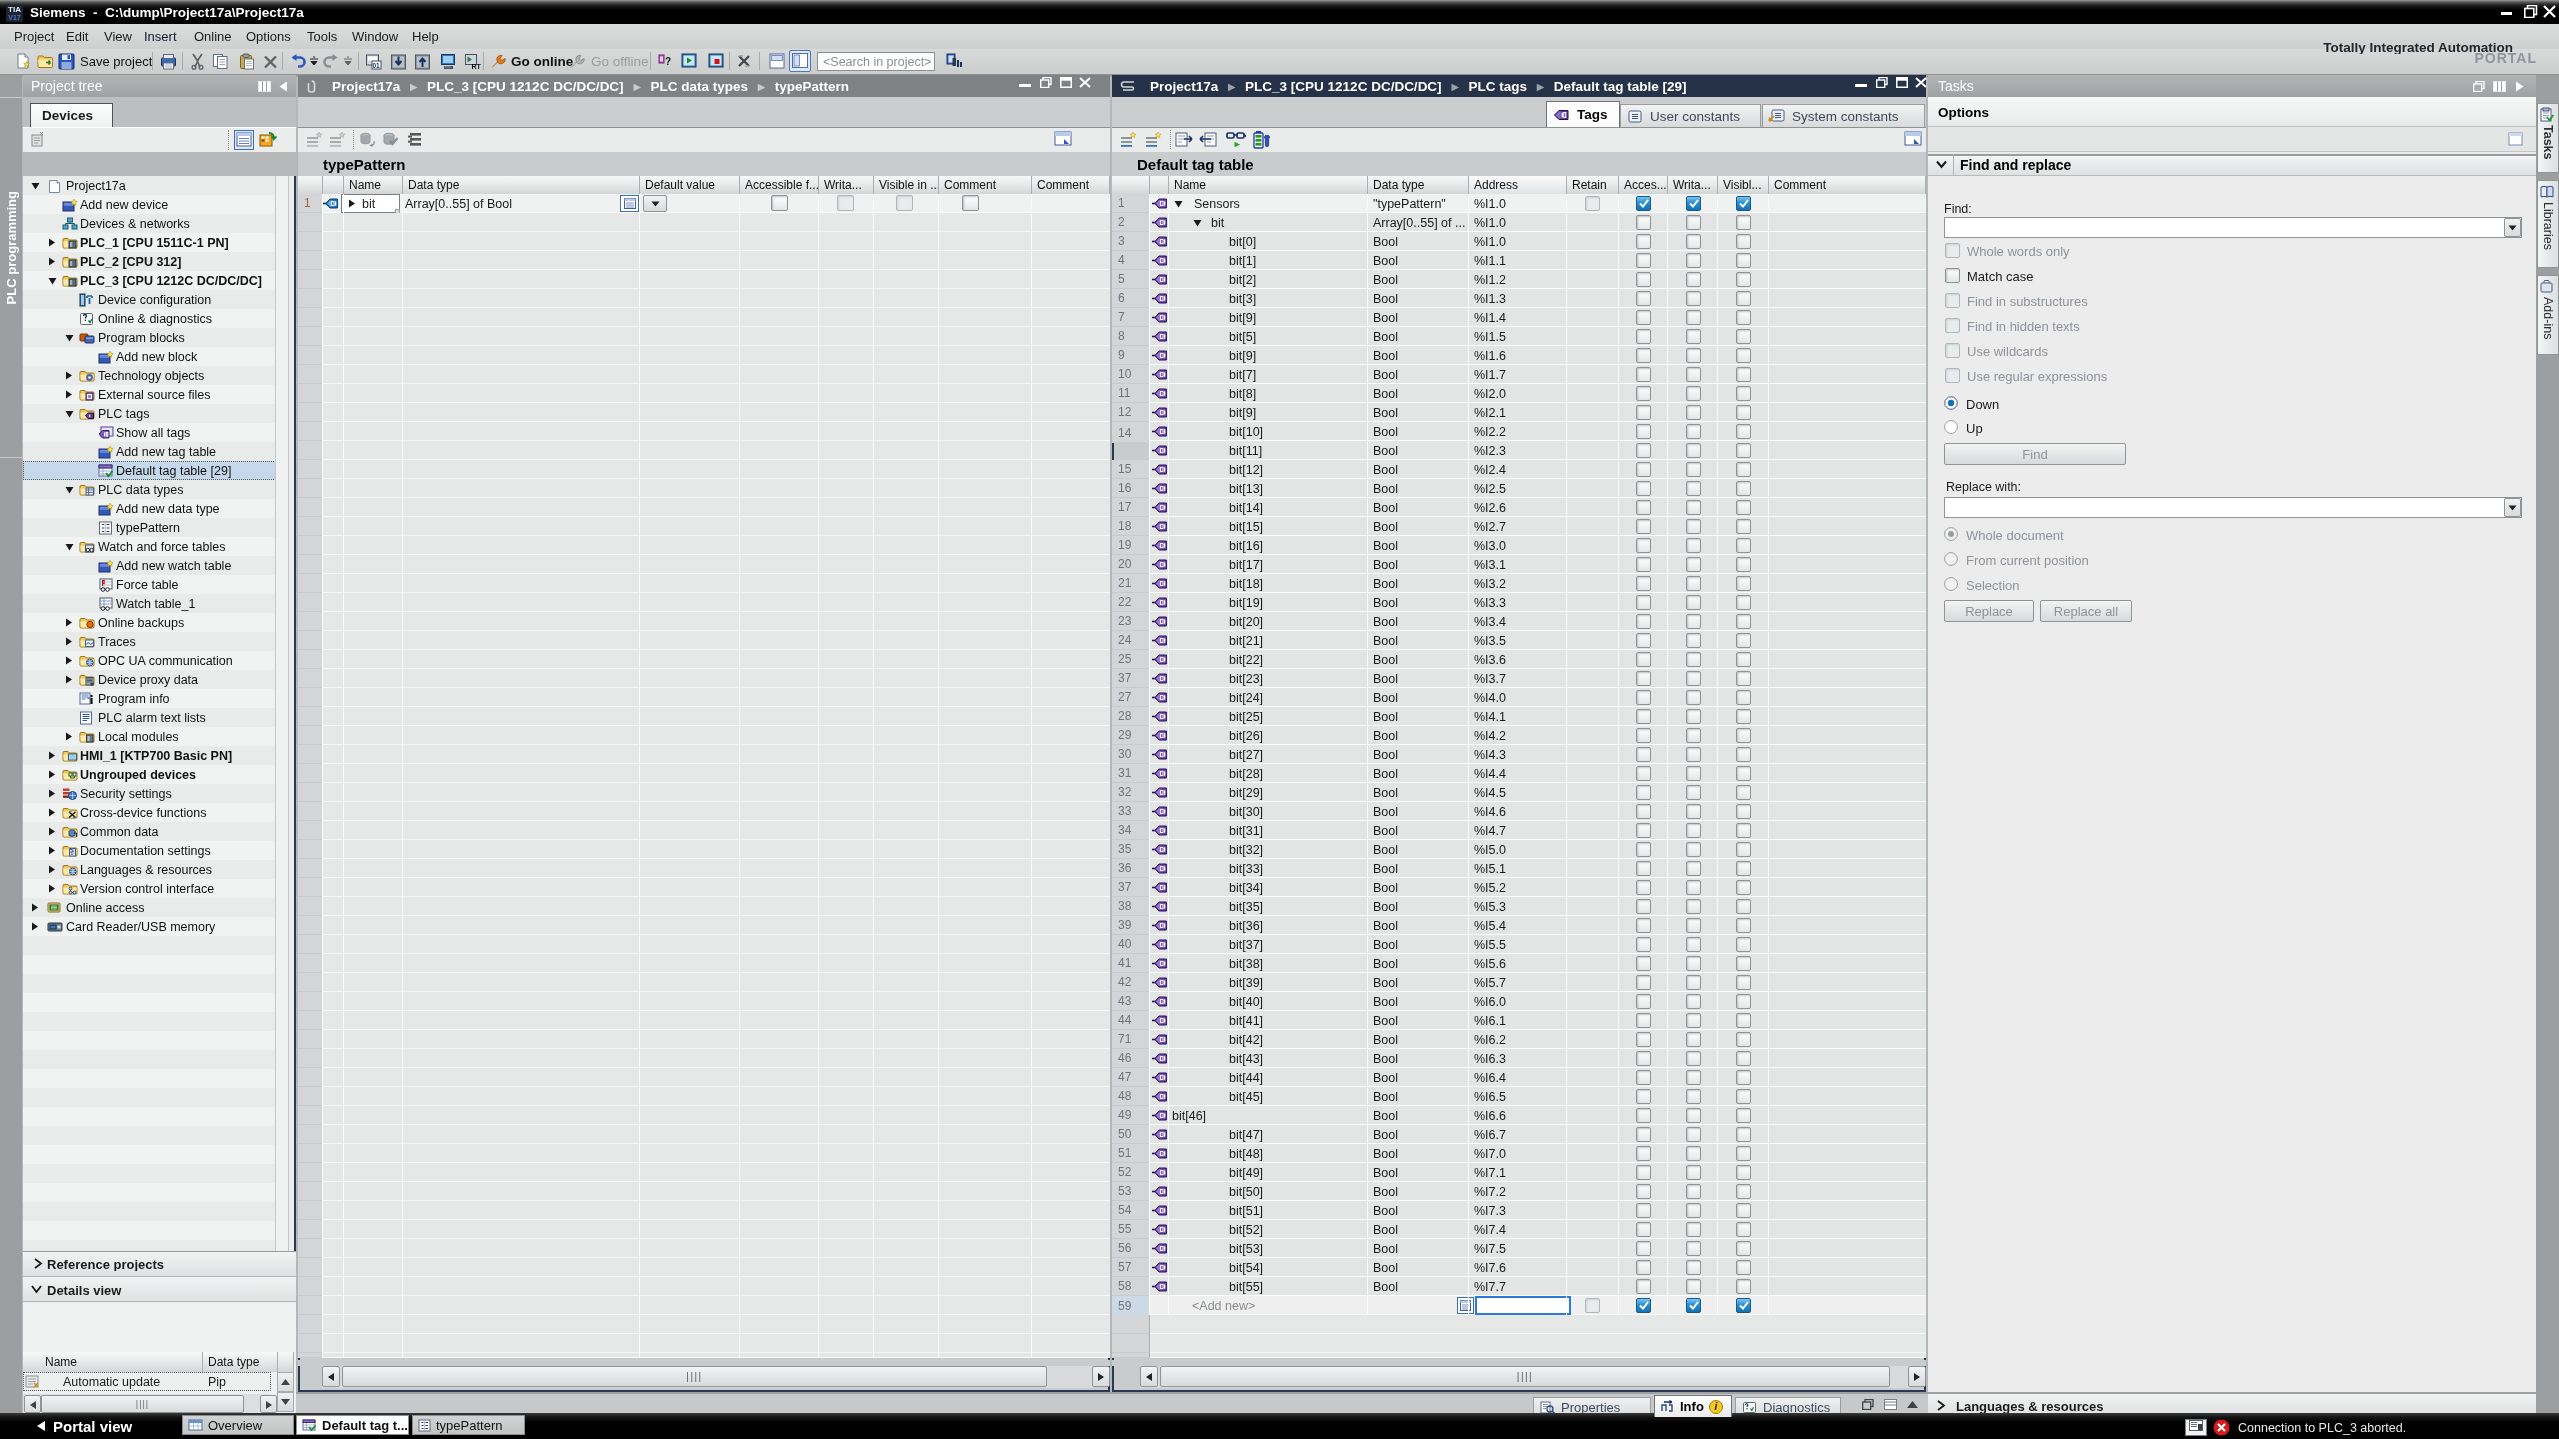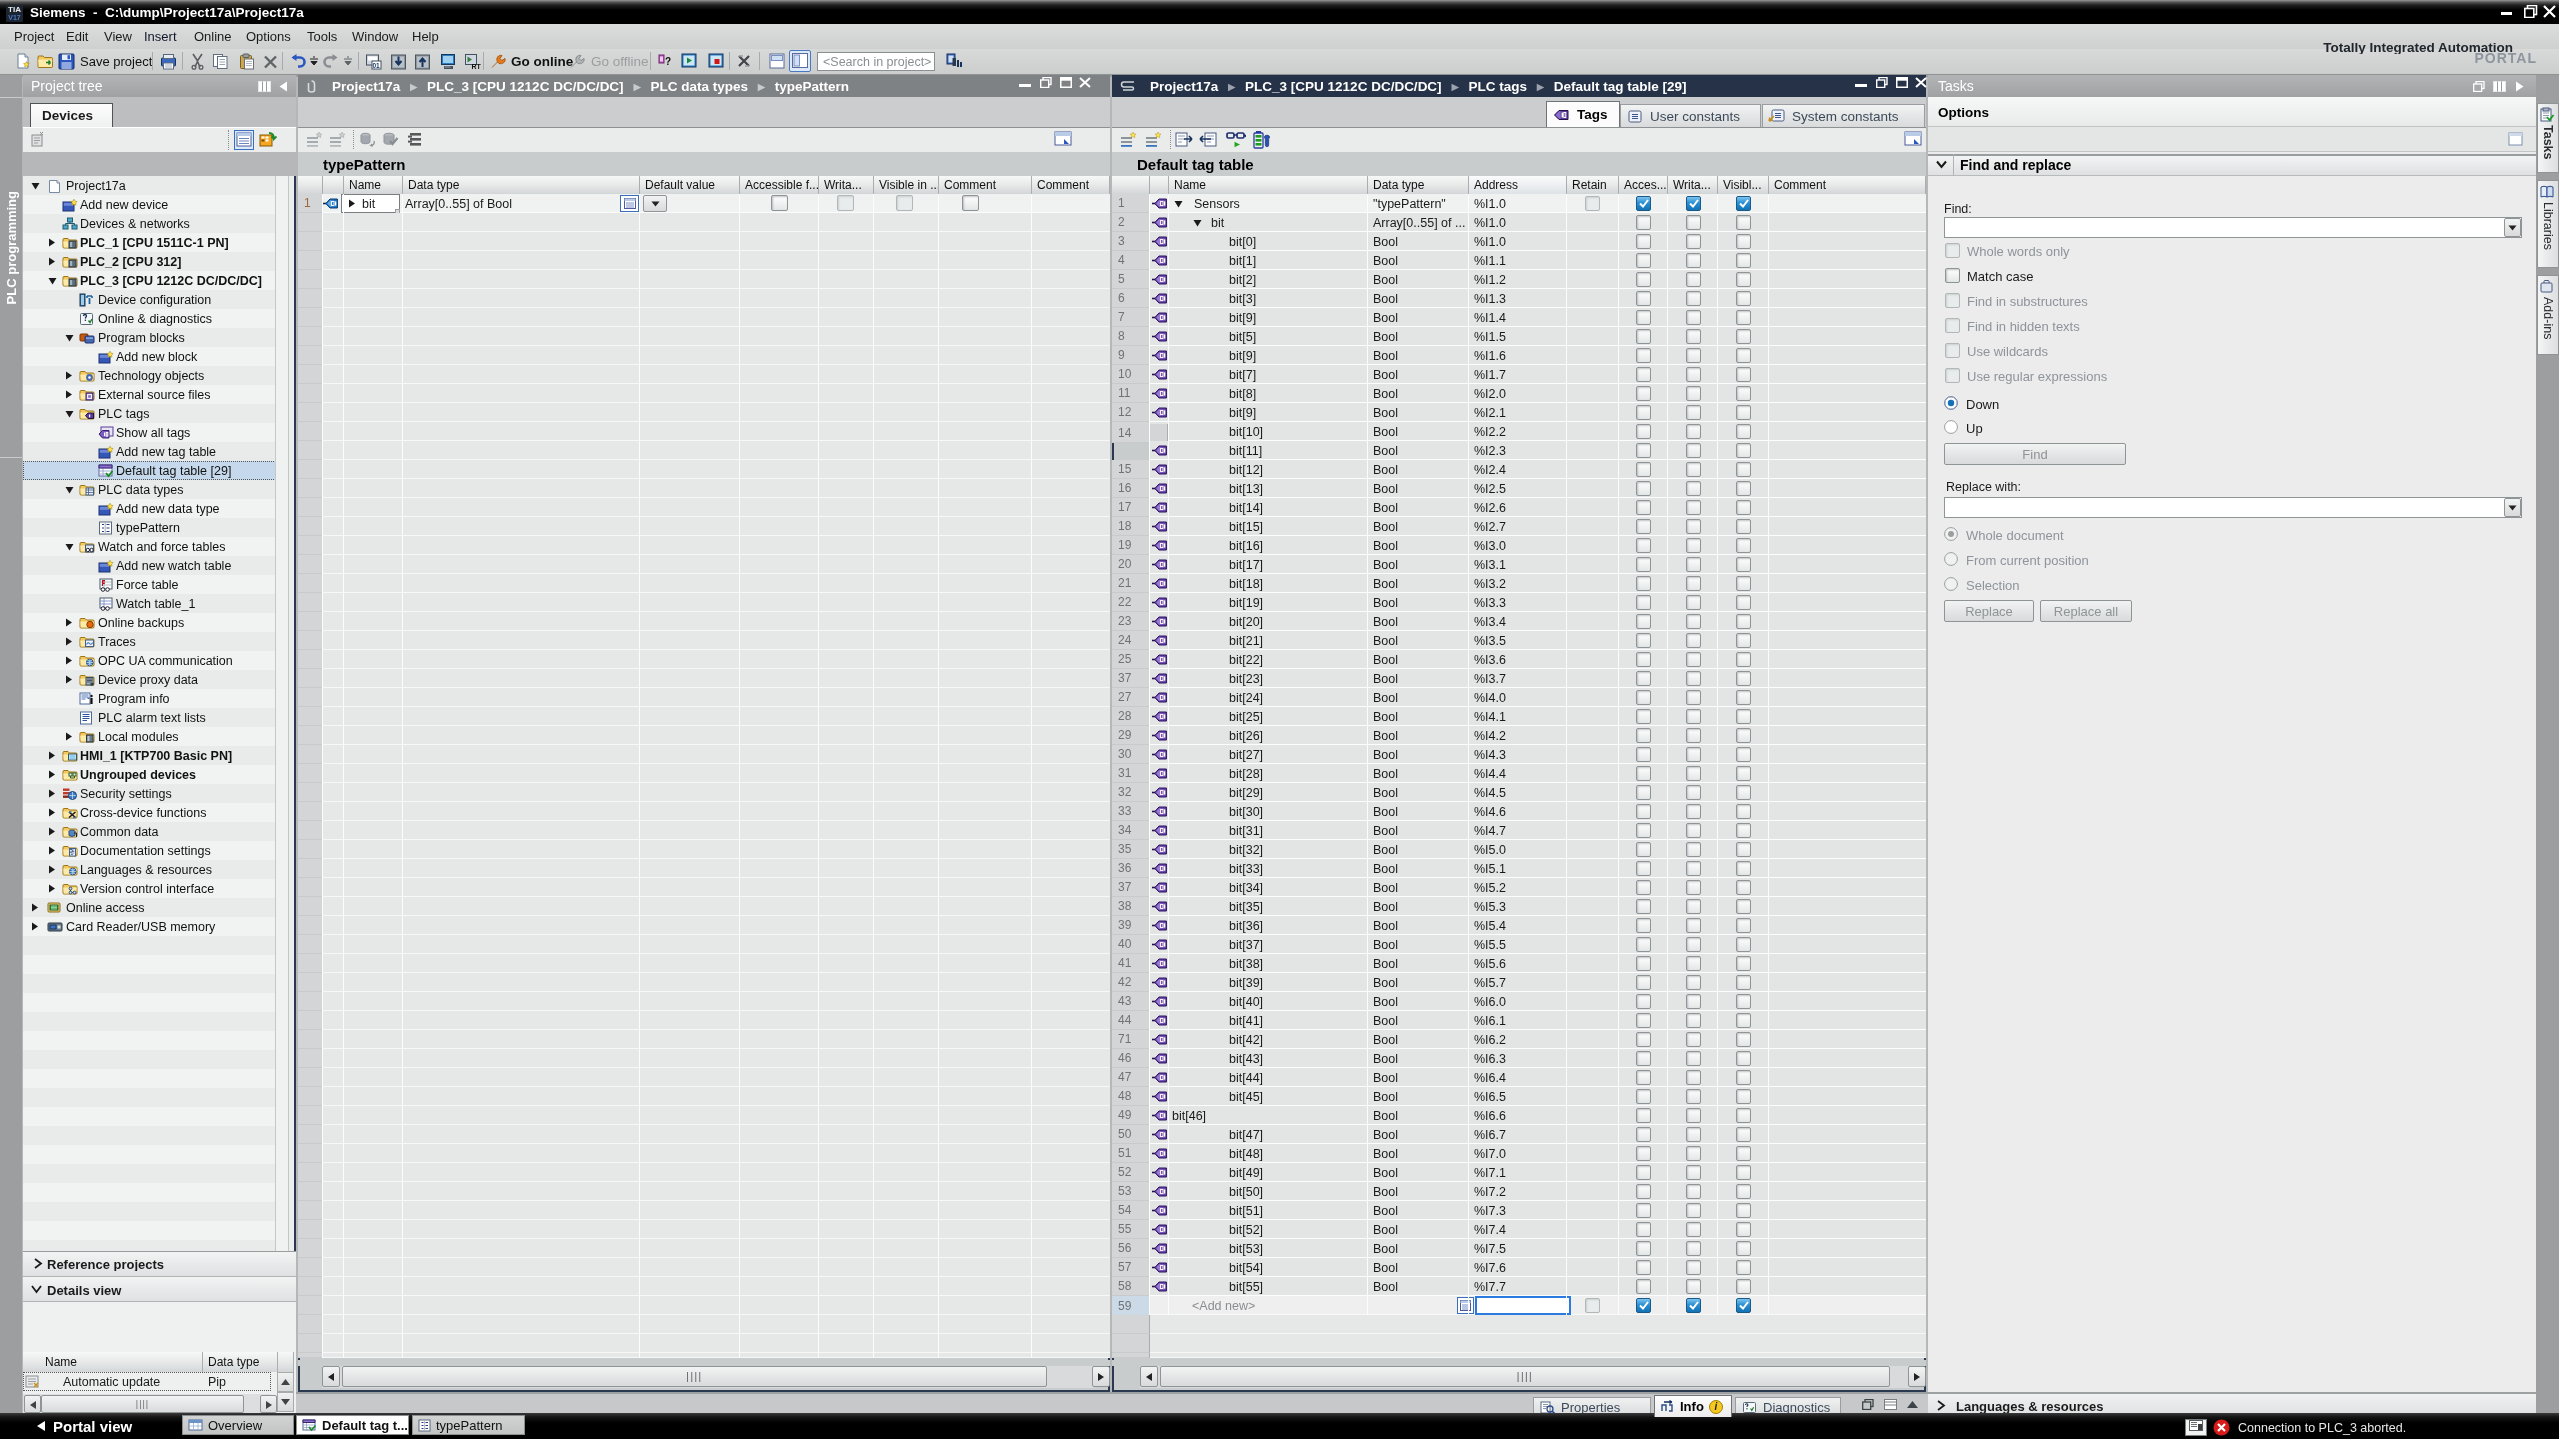--- a/index.html
+++ b/index.html
@@ -1525,21 +1525,21 @@
       <rect x="8.6" y="3.4" width="2.4" height="4.2" fill="none" stroke="#fff" stroke-width="1"></rect>
       <rect x="12" y="3.4" width="1.3" height="4.2" fill="#fff"></rect>
     </svg>
   </div>
 <div class="abs tc" style="left:1229px;top:422px;width:170px;height:19px;font-size:12.5px">bit[10]</div>
 <div class="abs tc" style="left:1373px;top:422px;width:96px;height:19px;font-size:12.5px">Bool</div>
 <div class="abs tc" style="left:1474px;top:422px;width:95px;height:19px;font-size:12.5px">%I2.2</div>
 <div class="abs cb abs" style="left:1636px;top:424px;width:15px;height:15px;"></div>
 <div class="abs cb abs" style="left:1686px;top:424px;width:15px;height:15px;"></div>
 <div class="abs cb abs" style="left:1736px;top:424px;width:15px;height:15px;"></div>
-<div class="abs num abs" style="left:1112px;top:424px;width:56px;height:19px;">14</div>
+<div class="abs num abs" style="left:1112px;top:424px;width:38px;height:19px;">14</div>
 <div class="abs" style="left:1150px;top:441px;width:776px;height:19px;background:#e3e5e5;border-bottom:1px solid #fdfdfd"></div>
 <div class="abs" style="left:1152px;top:445px;width:15px;height:11px;">
     <svg width="15" height="11" viewBox="0 0 15 11" style="display:block">
       <path d="M0 5.5 H3.5" stroke="#241245" stroke-width="1.6"></path>
       <path d="M2.8 5.5 L7 1 H14.4 V10 H7 Z" fill="#6a46aa" stroke="#2a1060"></path>
       <path d="M4.2 5.5 L7.3 2.2 H8.3 V8.8 H7.3 Z" fill="#9a7ad0"></path>
       <rect x="8.6" y="3.4" width="2.4" height="4.2" fill="none" stroke="#fff" stroke-width="1"></rect>
       <rect x="12" y="3.4" width="1.3" height="4.2" fill="#fff"></rect>
     </svg>
   </div>

